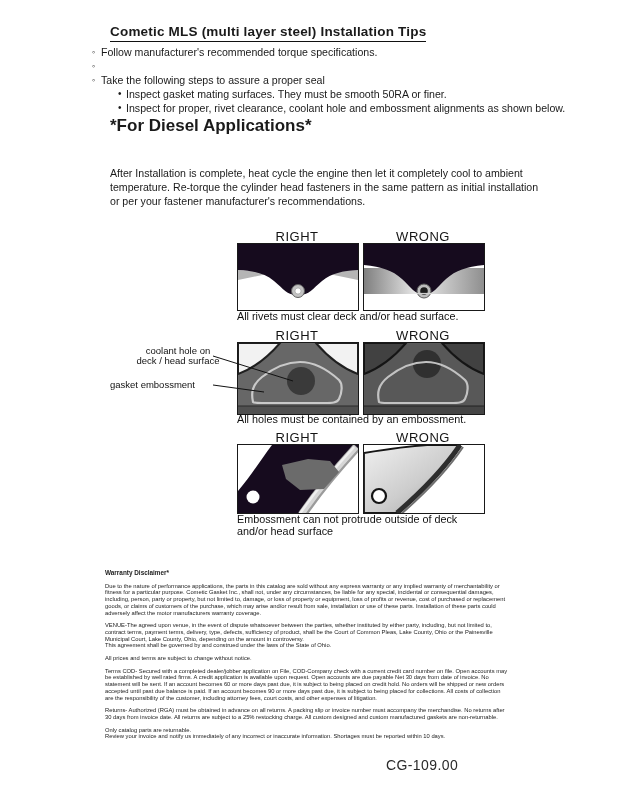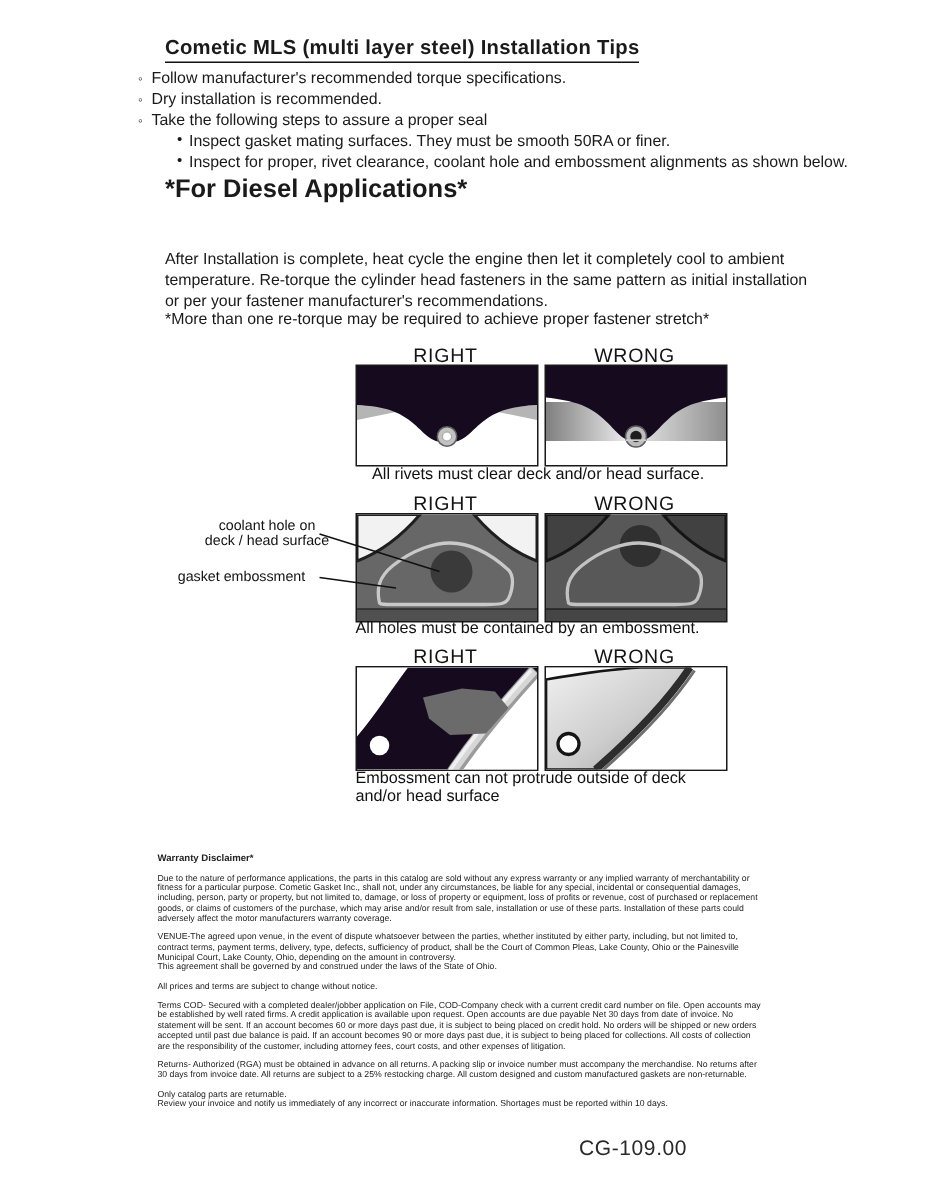--- a/index.html
+++ b/index.html
@@ -42,41 +42,39 @@
 
   <div class="abs page-title">Cometic MLS (multi layer steel) Installation Tips</div>
 
   <div class="abs bullets">
     <div class="b-row">
       <span class="b-marker">◦</span>
       <span>Follow manufacturer's recommended torque specifications.</span>
     </div>
     <div class="b-row">
       <span class="b-marker">◦</span>
-      <span>Dry installation is recommended.</span>
     </div>
     <div class="b-row">
       <span class="b-marker">◦</span>
       <span>Take the following steps to assure a proper seal</span>
     </div>
     <div class="b-row sub">
       <span class="b-marker">•</span>
       <span>Inspect gasket mating surfaces.  They must be smooth 50RA or finer.</span>
     </div>
     <div class="b-row sub">
       <span class="b-marker">•</span>
       <span>Inspect for proper, rivet clearance, coolant hole and embossment alignments as shown below.</span>
     </div>
   </div>
 
   <div class="abs diesel-heading">*For Diesel Applications*</div>
   <div class="abs diesel-p2 pre">After Installation is complete, heat cycle the engine then let it completely cool to ambient
 temperature. Re-torque the cylinder head fasteners in the same pattern as initial installation
 or per your fastener manufacturer's recommendations.</div>
-  <div class="abs diesel-note">*More than one re-torque may be required to achieve proper fastener stretch*</div>
 
   <div class="abs dg-label" style="left:237px;top:229px;">RIGHT</div>
   <div class="abs dg-label" style="left:363px;top:229px;">WRONG</div>
 
   <div class="abs dg-box" style="left:237px;top:243px;">
     <svg width="120" height="66" viewBox="0 0 120 66">
       <rect x="0" y="0" width="120" height="66" fill="#ffffff"></rect>
       <polygon points="0,26 34,29 0,36" fill="#b5b5b5"></polygon>
       <polygon points="120,26 86,29 120,36" fill="#b5b5b5"></polygon>
       <path d="M0,0 H120 V26 C104,27 94,29 84,37 C74,45 72,51 60,51 C48,51 46,45 36,37 C26,29 16,27 0,26 Z" fill="#160b1e"></path>
@@ -95,28 +93,28 @@
       </defs>
       <rect x="0" y="0" width="120" height="66" fill="#ffffff"></rect>
       <rect x="0" y="24" width="120" height="26" fill="url(#g-band)"></rect>
       <path d="M0,0 H120 V21 C102,23 92,26 82,35 C72,44 70,50 60,50 C50,50 48,44 38,35 C28,26 18,23 0,21 Z" fill="#160b1e"></path>
       <rect x="0" y="50" width="120" height="16" fill="#ffffff"></rect>
       <circle cx="60" cy="47" r="7" fill="#bdbdbd" stroke="#5a5a5a" stroke-width="1"></circle>
       <circle cx="60" cy="47" r="3.8" fill="#1d1d1d"></circle>
       <line x1="53" y1="49.5" x2="67" y2="49.5" stroke="#cfcfcf" stroke-width="1.2"></line>
     </svg>
   </div>
-  <div class="abs caption" style="left:237px;top:311px;margin-left:11px;">All rivets must clear deck and/or head surface.</div>
+  <div class="abs caption" style="left:237px;top:311px;">All rivets must clear deck and/or head surface.</div>
 
   <div class="abs dg-label" style="left:237px;top:328px;">RIGHT</div>
   <div class="abs dg-label" style="left:363px;top:328px;">WRONG</div>
 
   <div class="abs ann pre" style="left:130px;top:346px;width:96px;">coolant hole on
 deck / head surface</div>
-  <div class="abs ann" style="left:110px;top:380px;width:102px;text-align:center;">gasket embossment</div>
+  <div class="abs ann" style="left:110px;top:380px;width:102px;text-align:left;">gasket embossment</div>
 
   <div class="abs dg-box" style="left:237px;top:342px;border-width:1px;">
     <svg width="120" height="71" viewBox="0 0 120 71">
       <rect x="0" y="0" width="120" height="71" fill="#676767"></rect>
       <rect x="0" y="63" width="120" height="8" fill="#505050"></rect>
       <line x1="0" y1="63" x2="120" y2="63" stroke="#2a2a2a" stroke-width="1"></line>
       <path d="M0,0 L42,0 C30,14 16,25 0,31 Z" fill="#f2f2f2" stroke="#1f1f1f" stroke-width="2"></path>
       <path d="M120,0 L78,0 C90,14 104,25 120,31 Z" fill="#f2f2f2" stroke="#1f1f1f" stroke-width="2"></path>
       <path d="M15,59 C13,50 14,42 24,34 C38,23 52,19 62,19 C76,19 90,27 101,37 C105,41 104,50 101,56 C99,60 94,60 86,60 L24,60 C18,60 16,60 15,59 Z" fill="none" stroke="#c9c9c9" stroke-width="2.2"></path>
       <circle cx="63" cy="38" r="14" fill="#3a3a3a"></circle>

